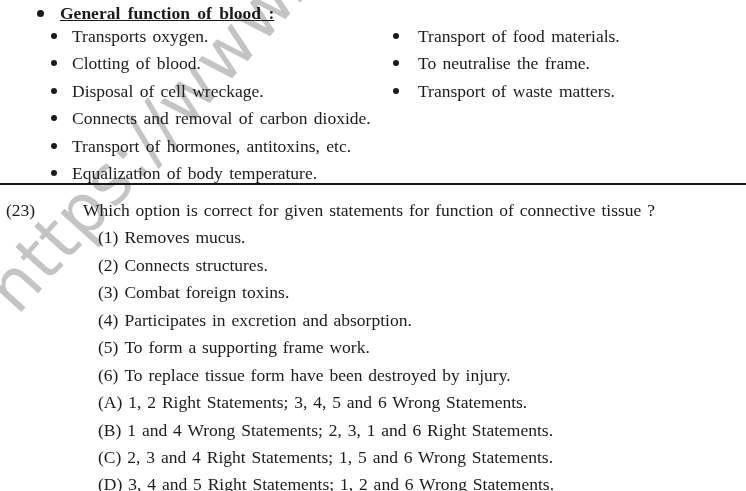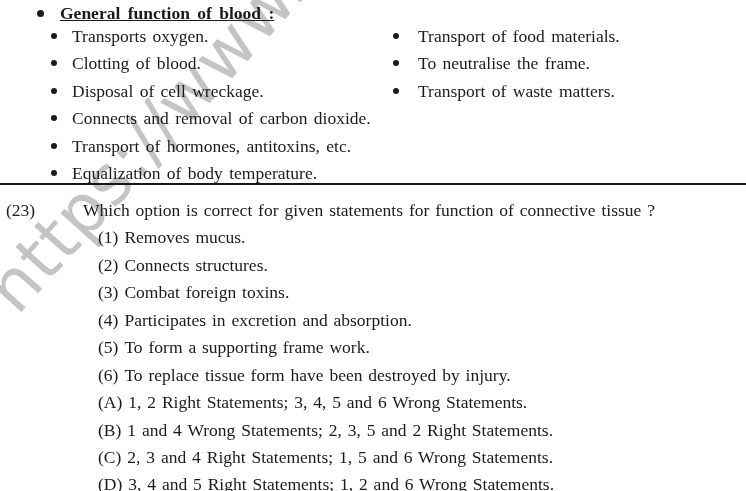--- a/index.html
+++ b/index.html
@@ -167,21 +167,21 @@
         <span class="stmt-num">(5)</span><span class="stmt-text">To form a supporting frame work.</span>
       </div>
       <div class="q-line stmt-line">
         <span class="stmt-num">(6)</span><span class="stmt-text">To replace tissue form have been destroyed by injury.</span>
       </div>
 
       <div class="q-line opt-line">
         <span class="opt-label">(A)</span><span class="opt-text">1, 2 Right Statements; 3, 4, 5 and 6 Wrong Statements.</span>
       </div>
       <div class="q-line opt-line">
-        <span class="opt-label">(B)</span><span class="opt-text">1 and 4 Wrong Statements; 2, 3, 5 and 2 Right Statements.</span>
+        <span class="opt-label">(B)</span><span class="opt-text">1 and 4 Wrong Statements; 2, 3, 1 and 6 Right Statements.</span>
       </div>
       <div class="q-line opt-line">
         <span class="opt-label">(C)</span><span class="opt-text">2, 3 and 4 Right Statements; 1, 5 and 6 Wrong Statements.</span>
       </div>
       <div class="q-line opt-line">
         <span class="opt-label">(D)</span><span class="opt-text">3, 4 and 5 Right Statements; 1, 2 and 6 Wrong Statements.</span>
       </div>
 
     </div>
   </div>

